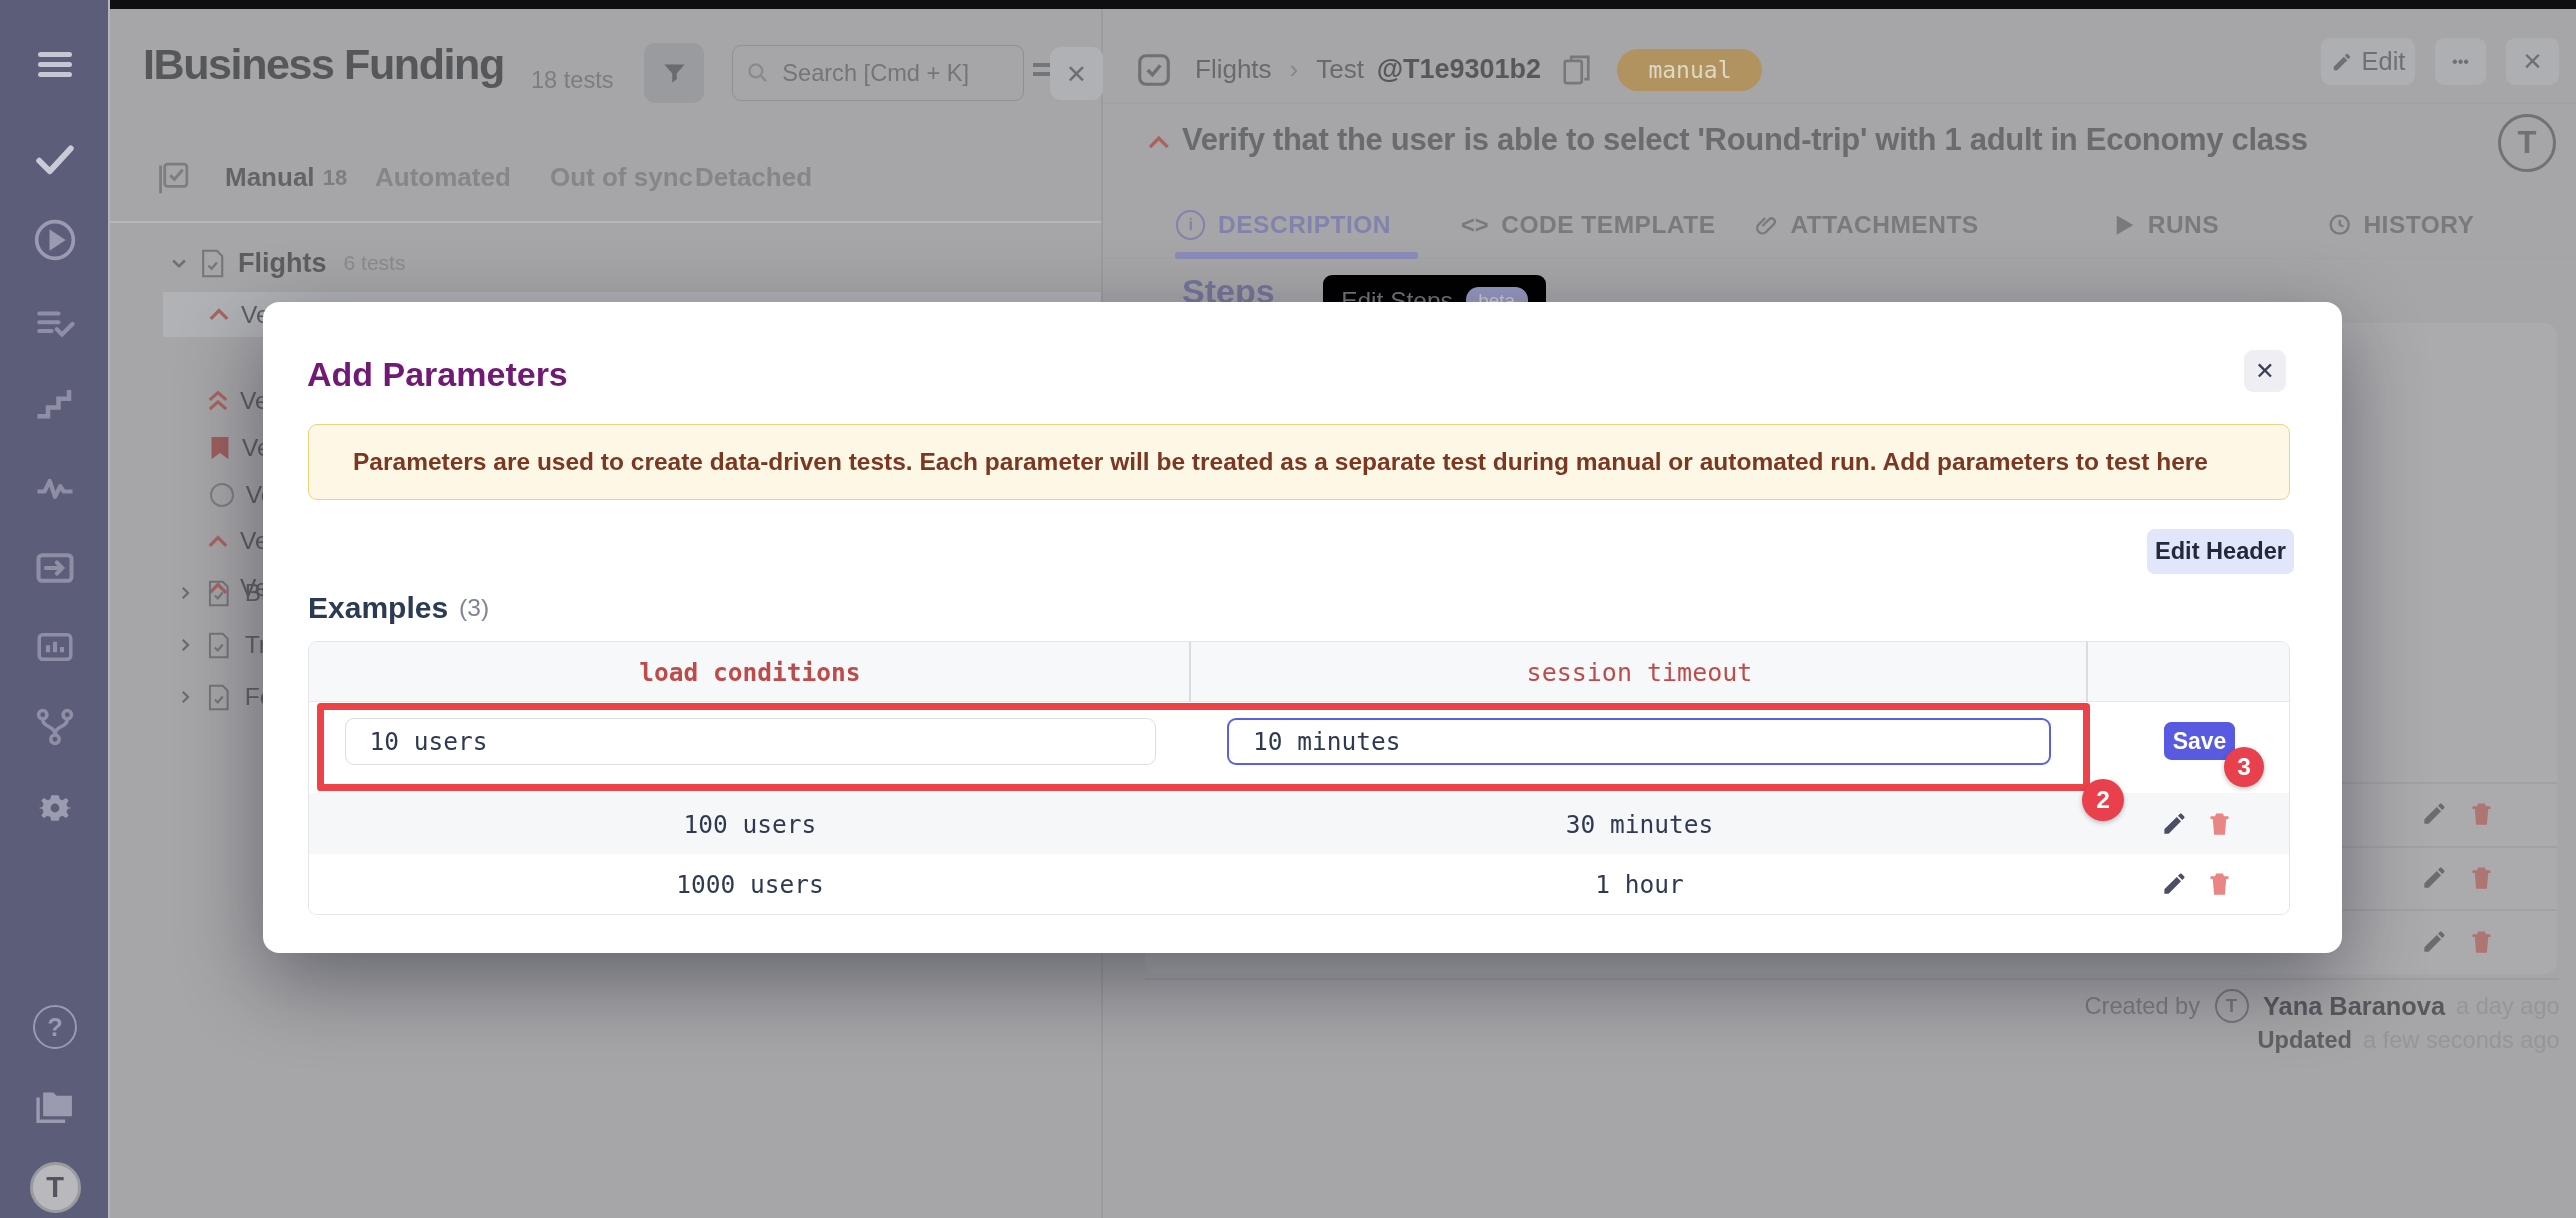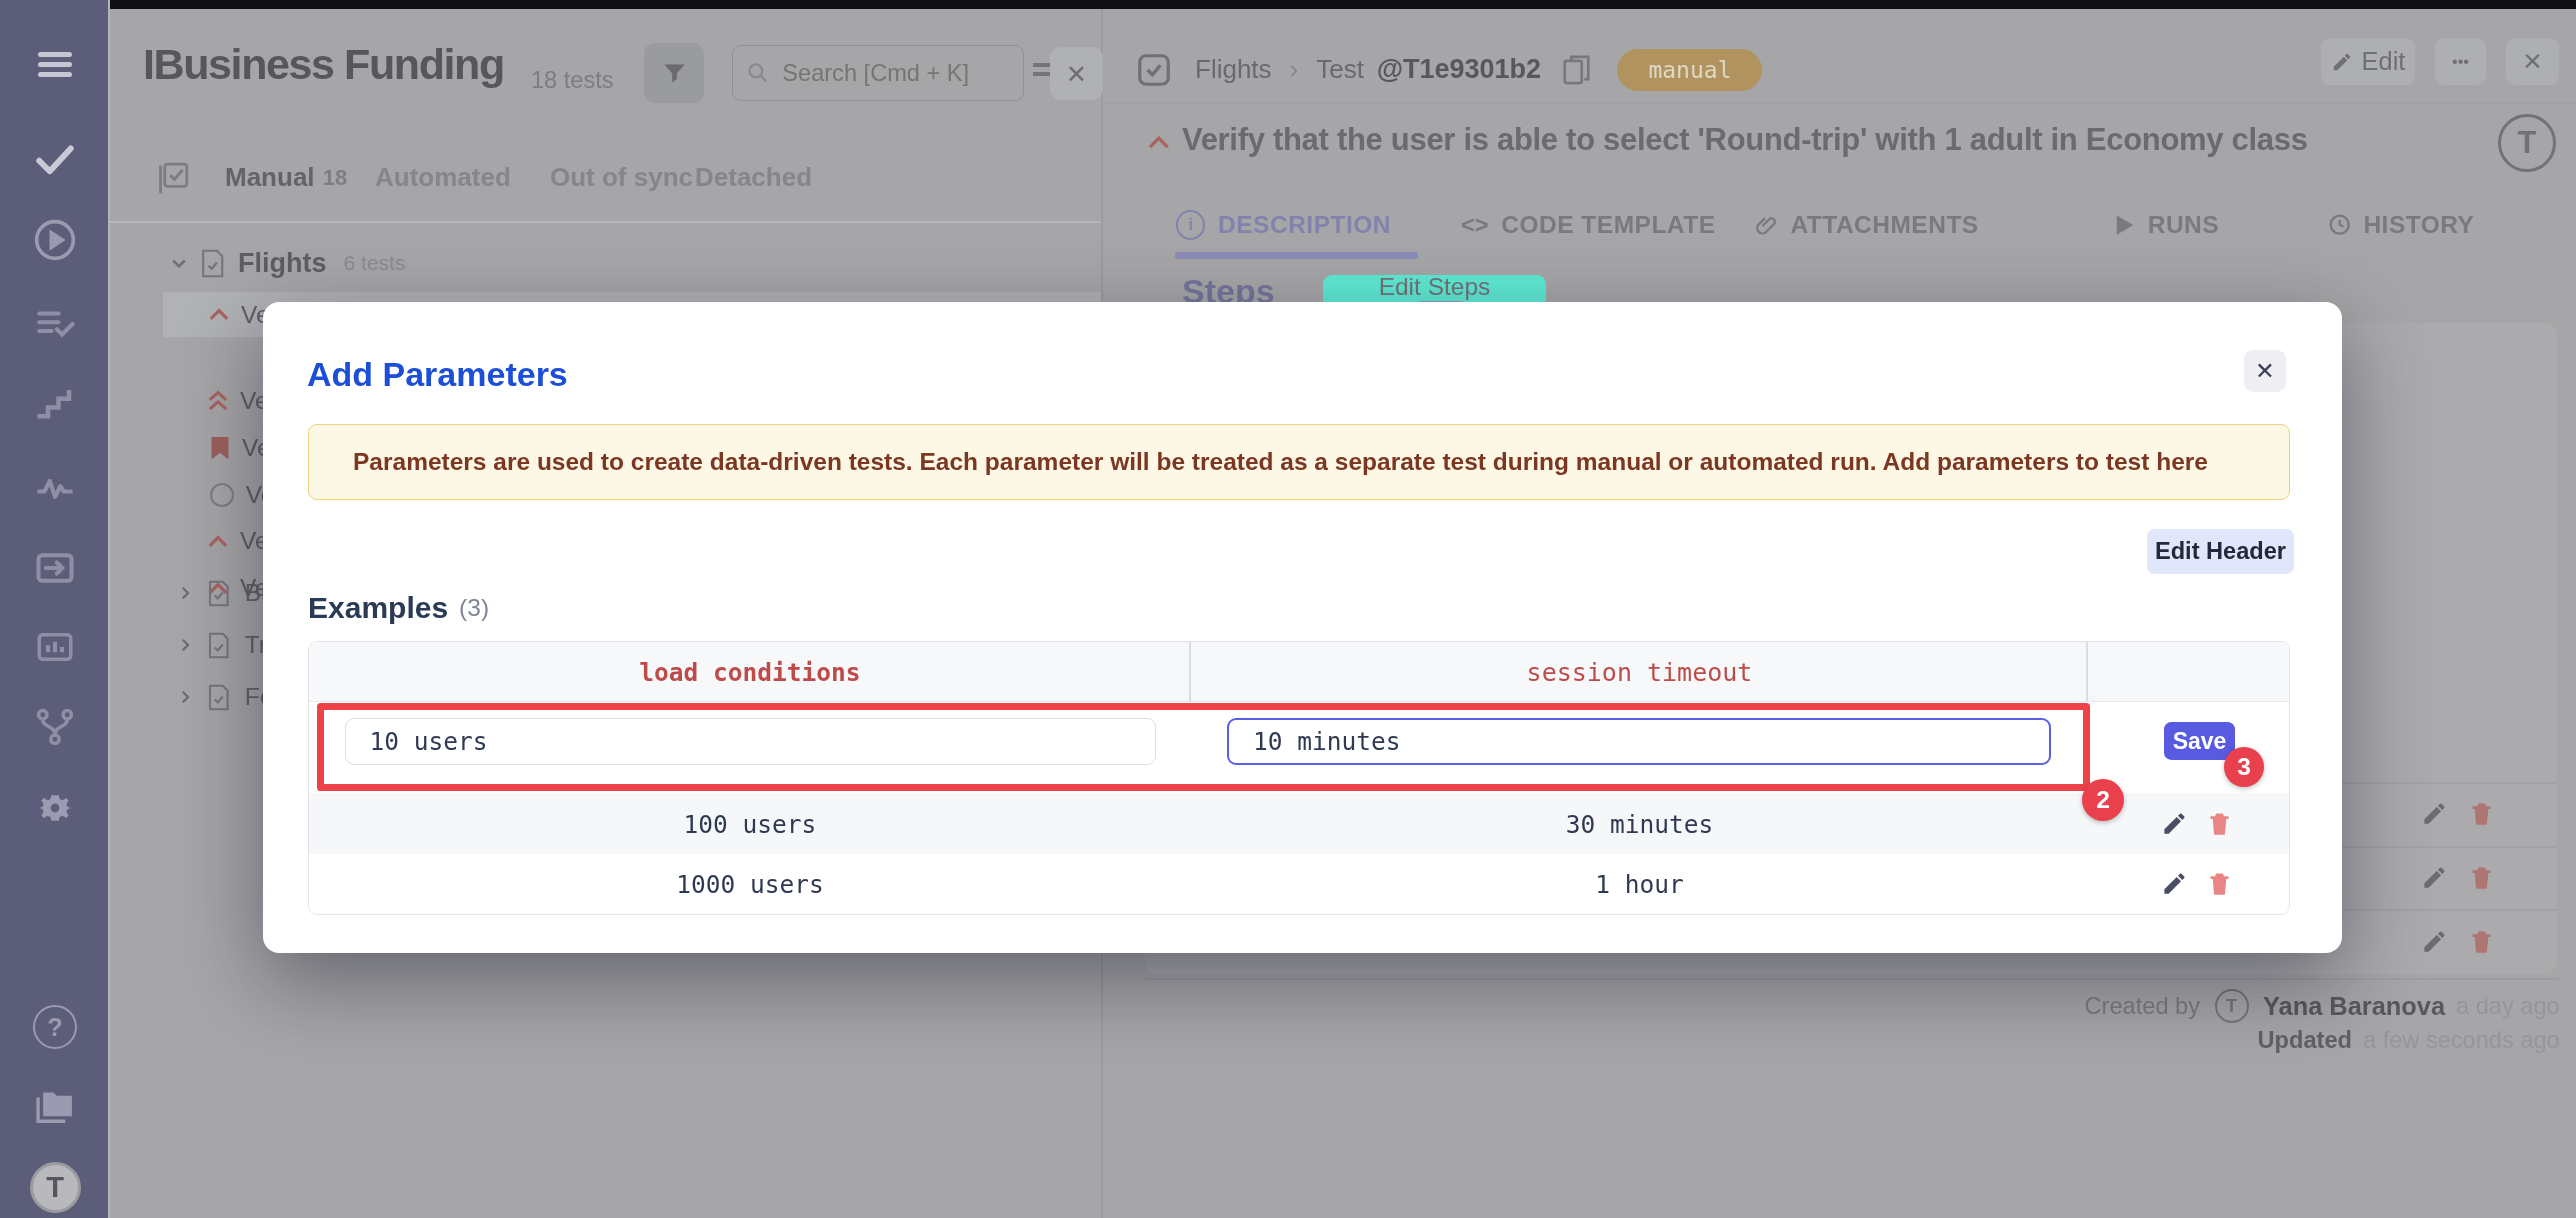--- a/index.html
+++ b/index.html
@@ -299,21 +299,21 @@
     <svg width="25.4" height="25.4" viewBox="0 0 24 24" fill="none" stroke="#797a7e" stroke-width="2.2">
         <circle cx="12" cy="12" r="8.5"></circle>
         <path d="M12 7.5V12l3.5 2"></path>
       </svg>
     <span style="margin-left:11px;font-size:24.5px;font-weight:700;color:#797a7e;letter-spacing:0.5px;">HISTORY</span>
   </div>
   <div class="abs" style="left:1103px;top:257px;width:1473px;height:1.8px;background:#a3a4a7;"></div>
   <div class="abs" style="left:1175px;top:252px;width:243px;height:7.3px;background:#8a8cb8;border-radius:2.7px;"></div>
 
   <div class="abs" style="left:1182px;top:272px;font-size:34px;font-weight:800;color:#74759a;">Steps</div>
-  <div class="abs flex" style="left:1323px;top:275px;width:223px;height:51px;background:#5eead4;border-radius:9px;justify-content:center;flex-direction:column;">
+  <div class="abs flex" style="left:1323px;top:275px;width:223px;height:51px;background:#000000;border-radius:9px;justify-content:center;">
     <span style="font-size:24.5px;color:#727377;">Edit Steps</span>
     <span style="margin-left:12.7px;background:#9597bf;color:#cbccd0;font-size:19px;padding:2.7px 12.7px;border-radius:12.7px;">beta</span>
   </div>
 
   <div class="abs" style="left:1145px;top:323px;width:1412px;height:651px;background:#ababad;border-radius:12.7px;">
     <div style="position:absolute;left:0;top:459px;width:1412px;height:1.8px;background:#a1a1a4;"></div>
     <div style="position:absolute;left:0;top:523px;width:1412px;height:1.8px;background:#a1a1a4;"></div>
     <div style="position:absolute;left:0;top:586px;width:1412px;height:1.8px;background:#a1a1a4;"></div>
     <svg style="position:absolute;left:1276px;top:477px;" width="27" height="27" viewBox="0 0 24 24" fill="#6b6c70">
         <path d="M3 17.2V21h3.8L17.8 10 14 6.2 3 17.2zM20.7 7.1c.4-.4.4-1 0-1.4l-2.4-2.4c-.4-.4-1-.4-1.4 0l-1.8 1.8 3.8 3.8 1.8-1.8z"></path>
@@ -341,21 +341,21 @@
     <div style="margin-left:14.5px;width:34px;height:34px;border:2.7px solid #76777b;border-radius:50%;display:flex;align-items:center;justify-content:center;font-weight:800;font-size:18px;color:#76777b;box-sizing:border-box;">T</div>
     <span style="margin-left:14.5px;font-size:25.4px;font-weight:600;color:#58595d;">Yana Baranova</span>
     <span style="margin-left:11px;font-size:23.6px;color:#95969a;">a day ago</span>
   </div>
   <div class="abs flex" style="right:16.3px;top:1027px;justify-content:flex-end;">
     <span style="font-size:23.6px;font-weight:600;color:#606165;">Updated</span>
     <span style="margin-left:11px;font-size:23.6px;color:#95969a;">a few seconds ago</span>
   </div>
 
   <div class="abs modal">
-    <div style="position:absolute;left:44px;top:53px;font-size:34px;font-weight:800;color:#1d4ed8;">Add Parameters</div>
+    <div style="position:absolute;left:44px;top:53px;font-size:34px;font-weight:800;color:#701a75;">Add Parameters</div>
     <div class="flex" style="position:absolute;left:1981px;top:48px;width:42px;height:42px;background:#efeff3;border-radius:9px;justify-content:center;font-size:23.6px;color:#3a3f53;">
       <span>✕</span>
     </div>
 
     <div class="flex" style="position:absolute;left:45px;top:122px;width:1982px;height:76px;background:#fdf8e5;border:1.8px solid #ecd47e;border-radius:9px;box-sizing:border-box;">
       <span style="margin-left:44px;font-size:24.5px;font-weight:600;color:#7b3722;">Parameters are used to create data-driven tests. Each parameter will be treated as a separate test during manual or automated run. Add parameters to test here</span>
     </div>
 
     <div class="flex" style="position:absolute;left:1884px;top:227px;width:147px;height:45px;background:#e2e6fa;border-radius:7.3px;justify-content:center;">
       <span style="font-size:23.6px;font-weight:700;color:#23283c;">Edit Header</span>

